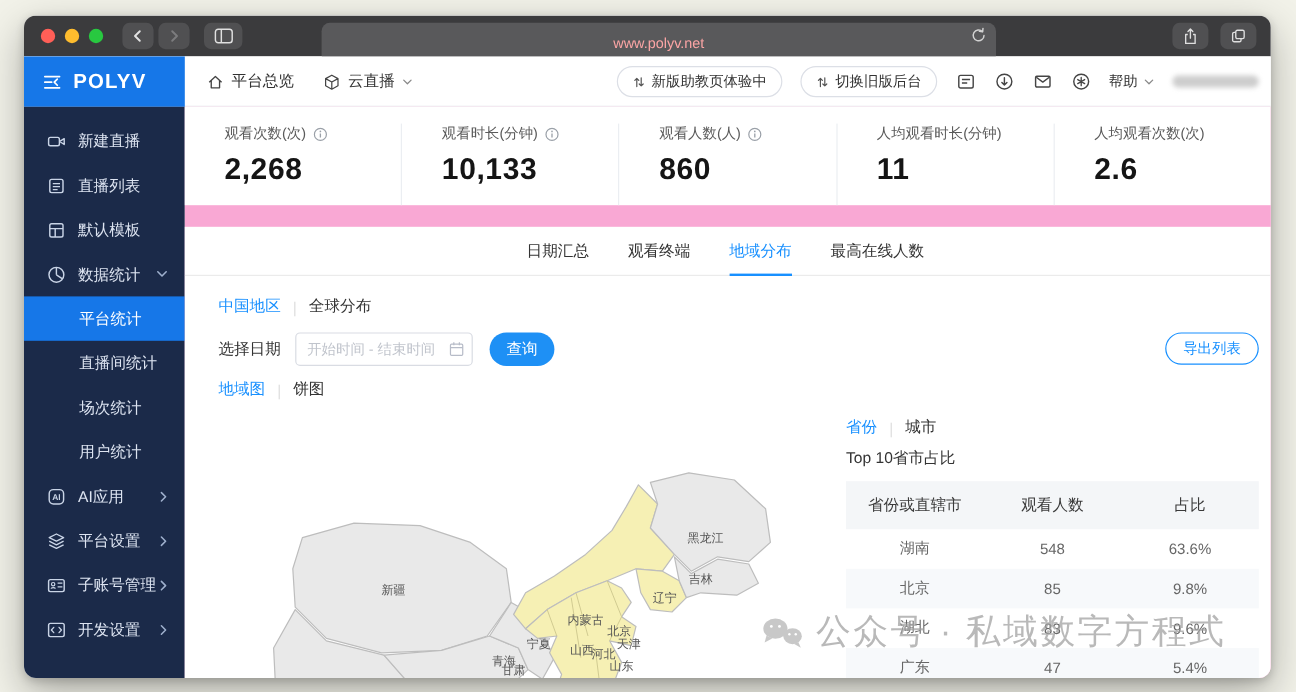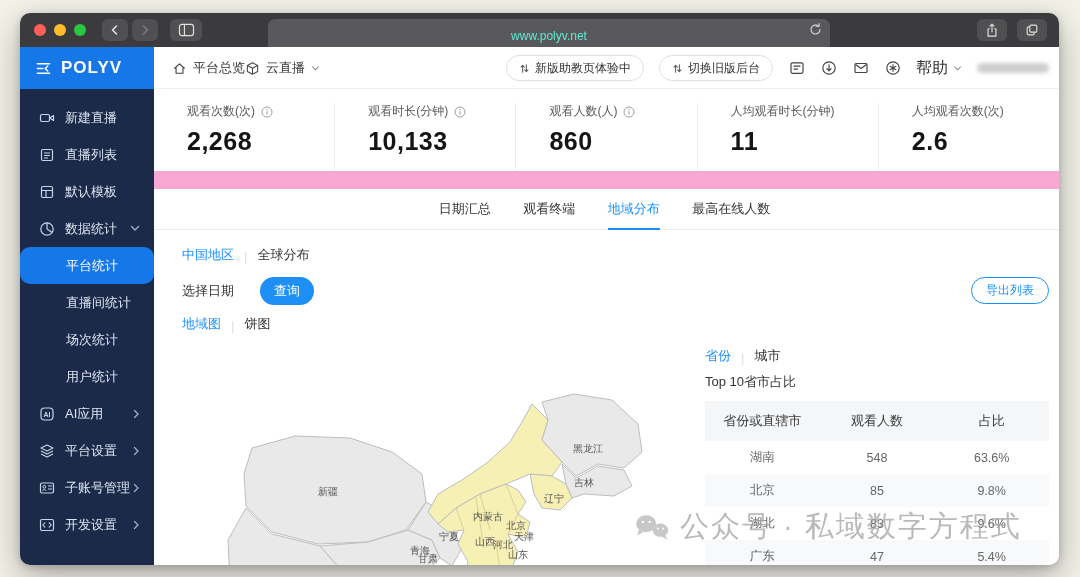--- a/index.html
+++ b/index.html
@@ -12,42 +12,42 @@
     position:absolute; left:20px; top:13px; width:1039px; height:552px;
     border-radius:10px; overflow:hidden; background:#fff;
     box-shadow:0 12px 35px rgba(0,0,0,.30), 0 2px 8px rgba(0,0,0,.18);
   }
   
   .titlebar{ position:absolute; left:0; top:0; right:0; height:34px; background:#3b3b3d; }
   .tl-dot{ position:absolute; top:11px; width:12px; height:12px; border-radius:50%; }
   .tb-btn{ position:absolute; top:6px; height:22px; border-radius:6px; background:#505052;
            display:flex; align-items:center; justify-content:center; }
   .urlbar{ position:absolute; left:248px; top:6px; width:562px; height:34px; background:#59595b;
-           border-radius:7px; color:#5eead4; font-size:12px; display:flex; align-items:center; justify-content:center; }
+           border-radius:7px; color:#fca5a5; font-size:12px; display:flex; align-items:center; justify-content:center; }
   .urlbar .reload{ position:absolute; right:7px; top:3px; }
   
   .appbar{ position:absolute; left:0; top:34px; right:0; height:42px; background:#fff; border-bottom:1px solid #eef0f2; }
   .logo-block{ position:absolute; left:0; top:0; width:134px; height:42px; background:#1677e8;
                display:flex; align-items:center; gap:9px; padding-left:15px; }
   .logo-text{ color:#fff; font-weight:800; font-size:17px; letter-spacing:1px; font-style:normal; }
-  .appnav{ position:absolute; left:152px; top:0; height:42px; display:flex; align-items:center; }
+  .appnav{ position:absolute; left:152px; top:0; height:42px; display:flex; align-items:center; gap:24px; }
   .nav-item{ display:flex; align-items:center; gap:6px; font-size:13px; color:#333; cursor:pointer; }
   .appbar-right{ position:absolute; right:10px; top:0; height:42px; display:flex; align-items:center; gap:15px; }
   .pill{ height:26px; border:1px solid #dcdfe6; border-radius:14px; display:flex; align-items:center;
          gap:5px; padding:0 12px; font-size:12px; color:#333; background:#fff; cursor:pointer; }
   .hicon{ width:17px; height:17px; display:flex; align-items:center; justify-content:center; cursor:pointer; }
-  .help{ display:flex; align-items:center; gap:5px; font-size:16px; color:#333; cursor:pointer; }
+  .help{ display:flex; align-items:center; gap:5px; font-size:12px; color:#333; cursor:pointer; }
   .acct-blur{ width:72px; height:10px; background:#cdcdcd; border-radius:5px; filter:blur(2px); }
   
   .sidebar{ position:absolute; left:0; top:76px; width:134px; height:476px; background:#1b2a49; padding-top:10px; }
   .s-item{ height:37px; display:flex; align-items:center; gap:10px; padding-left:19px; color:#dde4f1;
            font-size:13px; cursor:pointer; position:relative; }
   .s-item .chev{ position:absolute; right:14px; }
   .s-sub{ height:37px; display:flex; align-items:center; padding-left:46px; color:#dde4f1; font-size:13px; cursor:pointer; }
-  .s-sub.active{ background:#1677e8; color:#fff;border-radius:10px; }
+  .s-sub.active{ background:#1677e8; color:#fff; }
   
   .main{ position:absolute; left:134px; top:76px; width:944px; height:476px; background:#f9a8d4; }
   .stats-card{ position:absolute; left:0; top:0; width:905px; height:82px; background:#fff; display:flex; padding-top:14px; }
   .stat{ flex:1; padding-left:33px; }
   .stat + .stat{ border-left:1px solid #ebeef2; }
   .stat-label{ font-size:12px; color:#5a5a5a; display:flex; align-items:center; gap:6px; }
   .stat-value{ margin-top:7px; font-size:25px; font-weight:700; color:#151515; letter-spacing:.5px; }
   .main-card{ position:absolute; left:0; top:100px; width:905px; height:376px; background:#fff; overflow:hidden; }
   .tabs-row{ position:absolute; left:0; top:0; right:0; height:41px; border-bottom:1px solid #ebebeb; padding-left:24px;text-align:center; }
   .tab{ display:inline-block; line-height:39px; margin-right:28px; font-size:13px; color:#333; cursor:pointer; }
@@ -349,20 +349,31 @@
       </div>
 
       <div class="seg" style="left:28px; top:57px;">
         <span class="blue-link">中国地区</span>
         <span class="vsep">|</span>
         <span class="dark-link">全球分布</span>
       </div>
 
       <div class="date-row">
         <span class="date-label">选择日期</span>
+        <span class="date-input-wrap">
+          <input class="date-input" type="text" placeholder="开始时间 - 结束时间" style="">
+          <span class="cal-icon">
+            <svg width="13" height="14" viewBox="0 0 14 15">
+                <rect x="1.5" y="3" width="11" height="10" rx="1" fill="none" stroke="#b7bcc8" stroke-width="1.1"></rect>
+                <line x1="1.5" y1="6" x2="12.5" y2="6" stroke="#b7bcc8" stroke-width="1.1"></line>
+                <line x1="4.5" y1="1.3" x2="4.5" y2="4" stroke="#b7bcc8" stroke-width="1.1"></line>
+                <line x1="9.5" y1="1.3" x2="9.5" y2="4" stroke="#b7bcc8" stroke-width="1.1"></line>
+              </svg>
+          </span>
+        </span>
         <button class="btn-query">查询</button>
       </div>
       <button class="btn-export">导出列表</button>
 
       <div class="seg" style="left:28px; top:126px;">
         <span class="blue-link">地域图</span>
         <span class="vsep">|</span>
         <span class="dark-link">饼图</span>
       </div>
 

